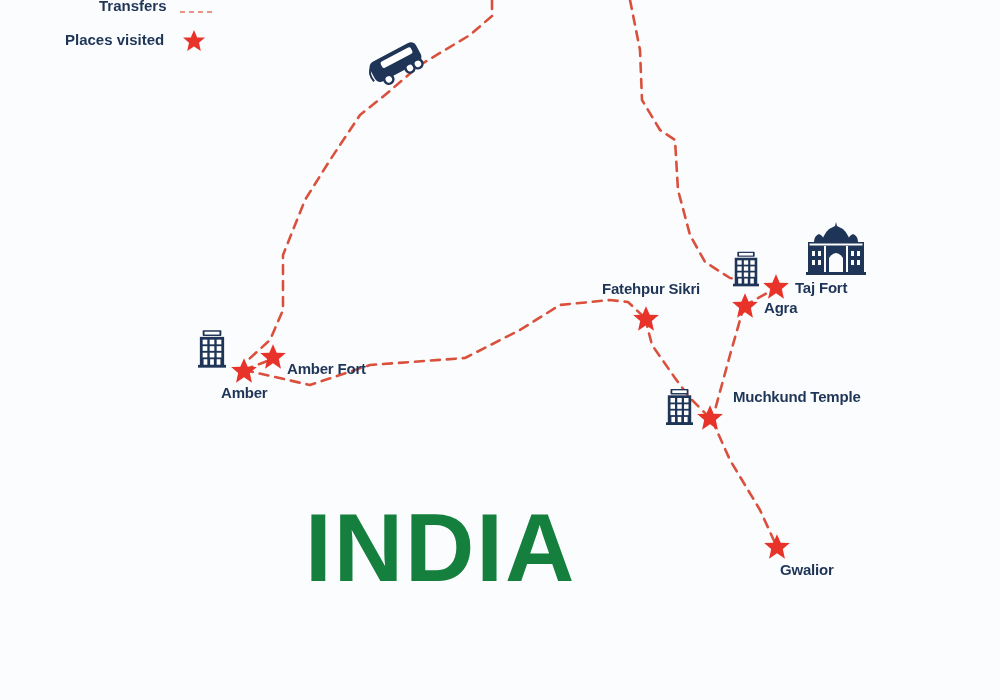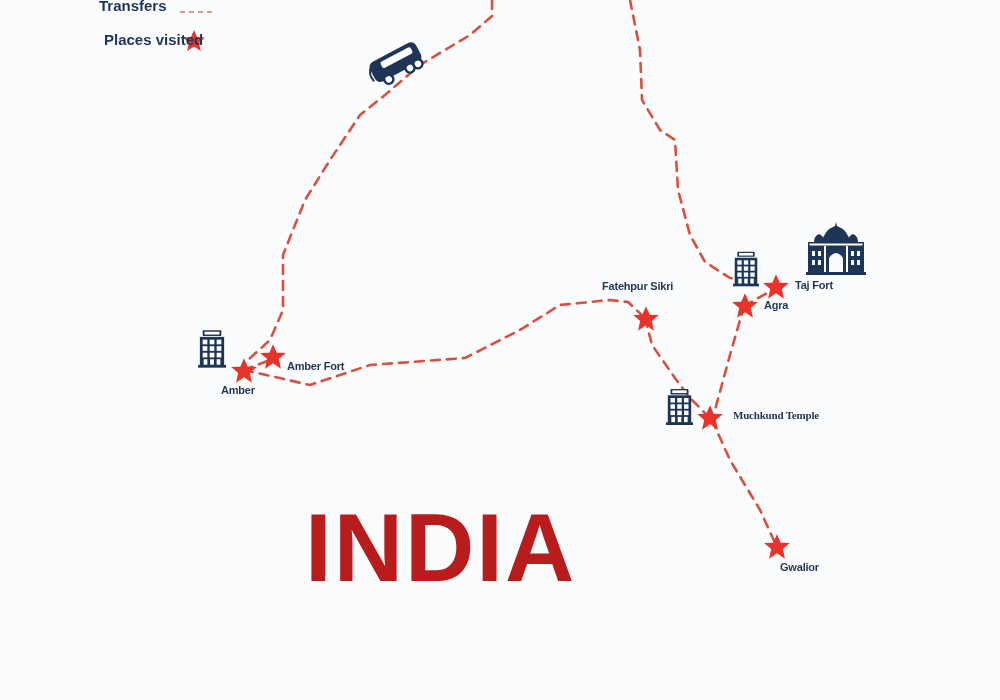--- a/index.html
+++ b/index.html
@@ -5,26 +5,26 @@
     html, body { margin: 0; padding: 0; }
     body {
       width: 1000px; height: 700px; overflow: hidden;
       background: #fbfcfe;
       font-family: "Liberation Sans", sans-serif;
       position: relative;
     }
     #map { position: absolute; left: 0; top: 0; width: 1000px; height: 700px; }
     .route { fill: none; stroke: #d9503d; stroke-width: 2.6; stroke-dasharray: 9 7; stroke-linecap: round; stroke-linejoin: round; }
     .label {
-      position: absolute; color: #1f3557; font-weight: 700; font-size: 11px;
+      position: absolute; color: #1f3557; font-weight: 700; font-size: 15px;
       white-space: nowrap; letter-spacing: -0.2px;
     }
     .country {
       position: absolute; left: 305px; top: 500px;
-      color: #b91c1c; font-weight: 700; font-size: 96px; letter-spacing: 2px;
+      color: #15803d; font-weight: 700; font-size: 96px; letter-spacing: 2px;
       line-height: 1;
     }
     .legend-label {
       position: absolute; color: #1f3557; font-weight: 700; font-size: 15px; white-space: nowrap;
     }
   </style>
 </head>
 <body>
 
 <svg id="map" viewBox="0 0 1000 700">
@@ -108,23 +108,23 @@
   <use href="#star" x="230" y="357" width="28" height="28"></use>
   <use href="#star" x="259" y="343" width="28" height="28"></use>
   <use href="#star" x="632" y="305" width="28" height="28"></use>
   <use href="#star" x="731" y="292" width="28" height="28"></use>
   <use href="#star" x="762" y="273" width="28" height="28"></use>
   <use href="#star" x="696" y="404" width="28" height="28"></use>
   <use href="#star" x="763" y="533" width="28" height="28"></use>
 </svg>
 
 <div class="legend-label" style="left:99px; top:-3px;">Transfers</div>
-<div class="legend-label" style="left:65px; top:31px;margin-left:39px;">Places visited</div>
+<div class="legend-label" style="left:65px; top:31px;">Places visited</div>
 
 <div class="label" style="left:221px; top:384px;">Amber</div>
 <div class="label" style="left:287px; top:348px;margin-top:12px;">Amber Fort</div>
 <div class="label" style="left:602px; top:280px;">Fatehpur Sikri</div>
 <div class="label" style="left:764px; top:299px;">Agra</div>
 <div class="label" style="left:795px; top:279px;">Taj Fort</div>
-<div class="label" style="left:733px; top:409px;font-family:Liberation Serif, serif;">Muchkund Temple</div>
+<div class="label" style="left:733px; top:388px;">Muchkund Temple</div>
 <div class="label" style="left:768px; top:561px;margin-left:12px;">Gwalior</div>
 
 <div class="country">INDIA</div>
 
 </body></html>

